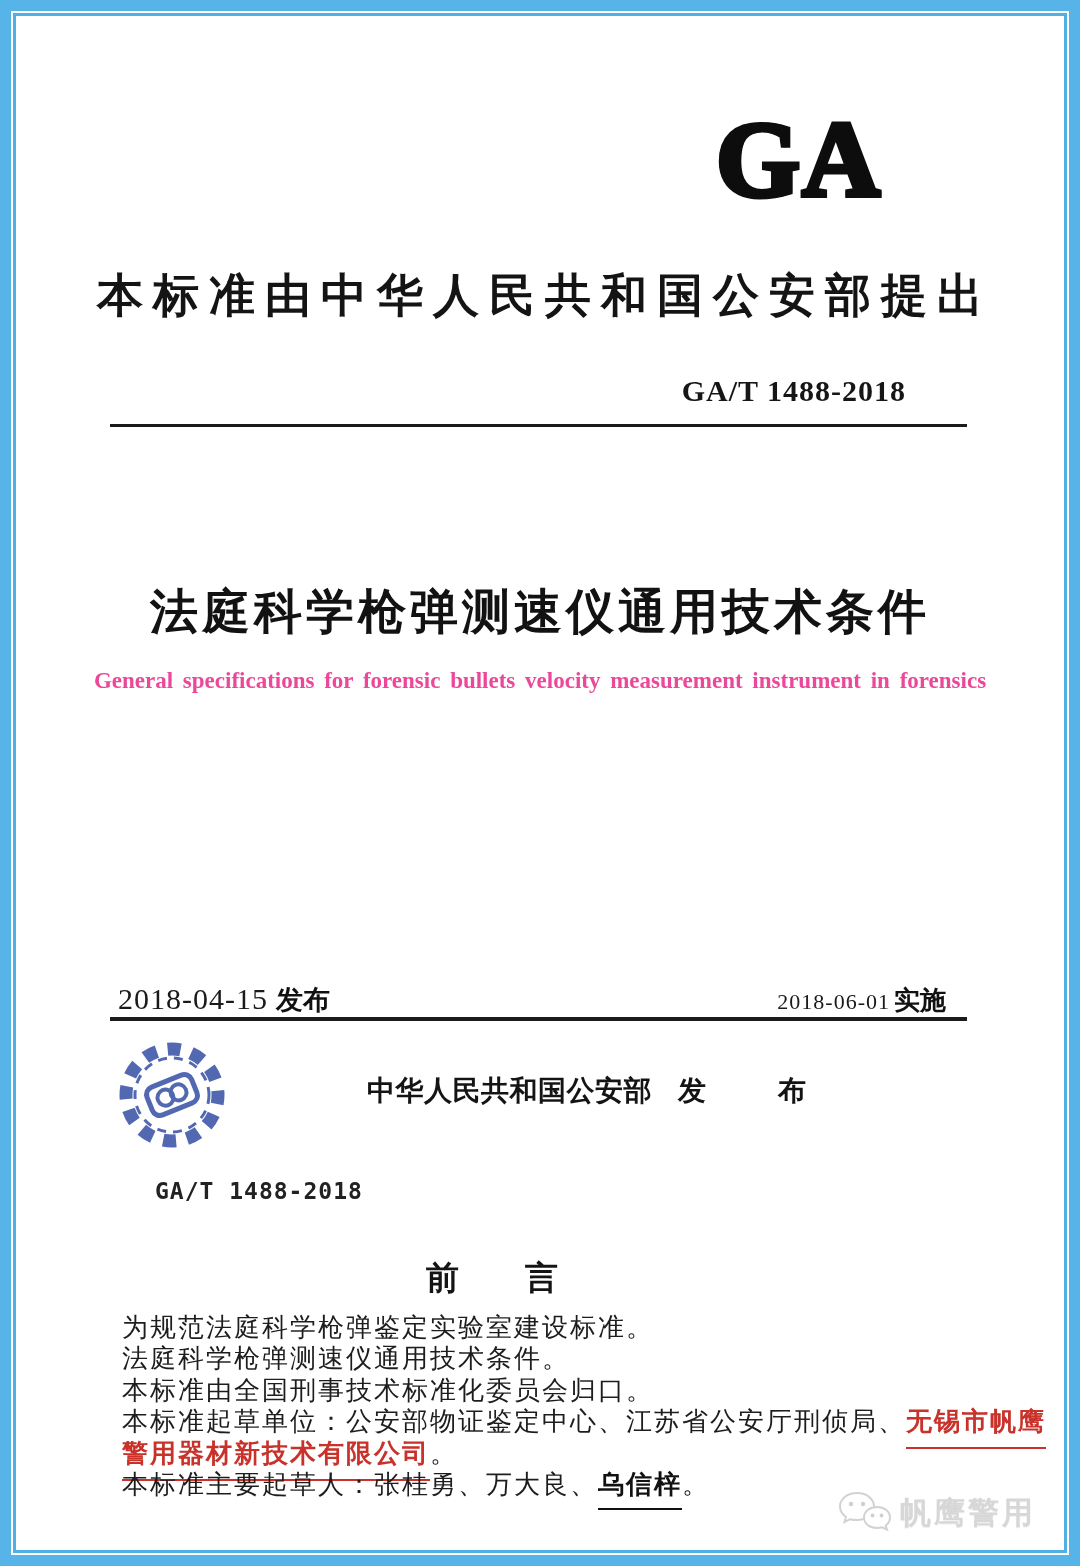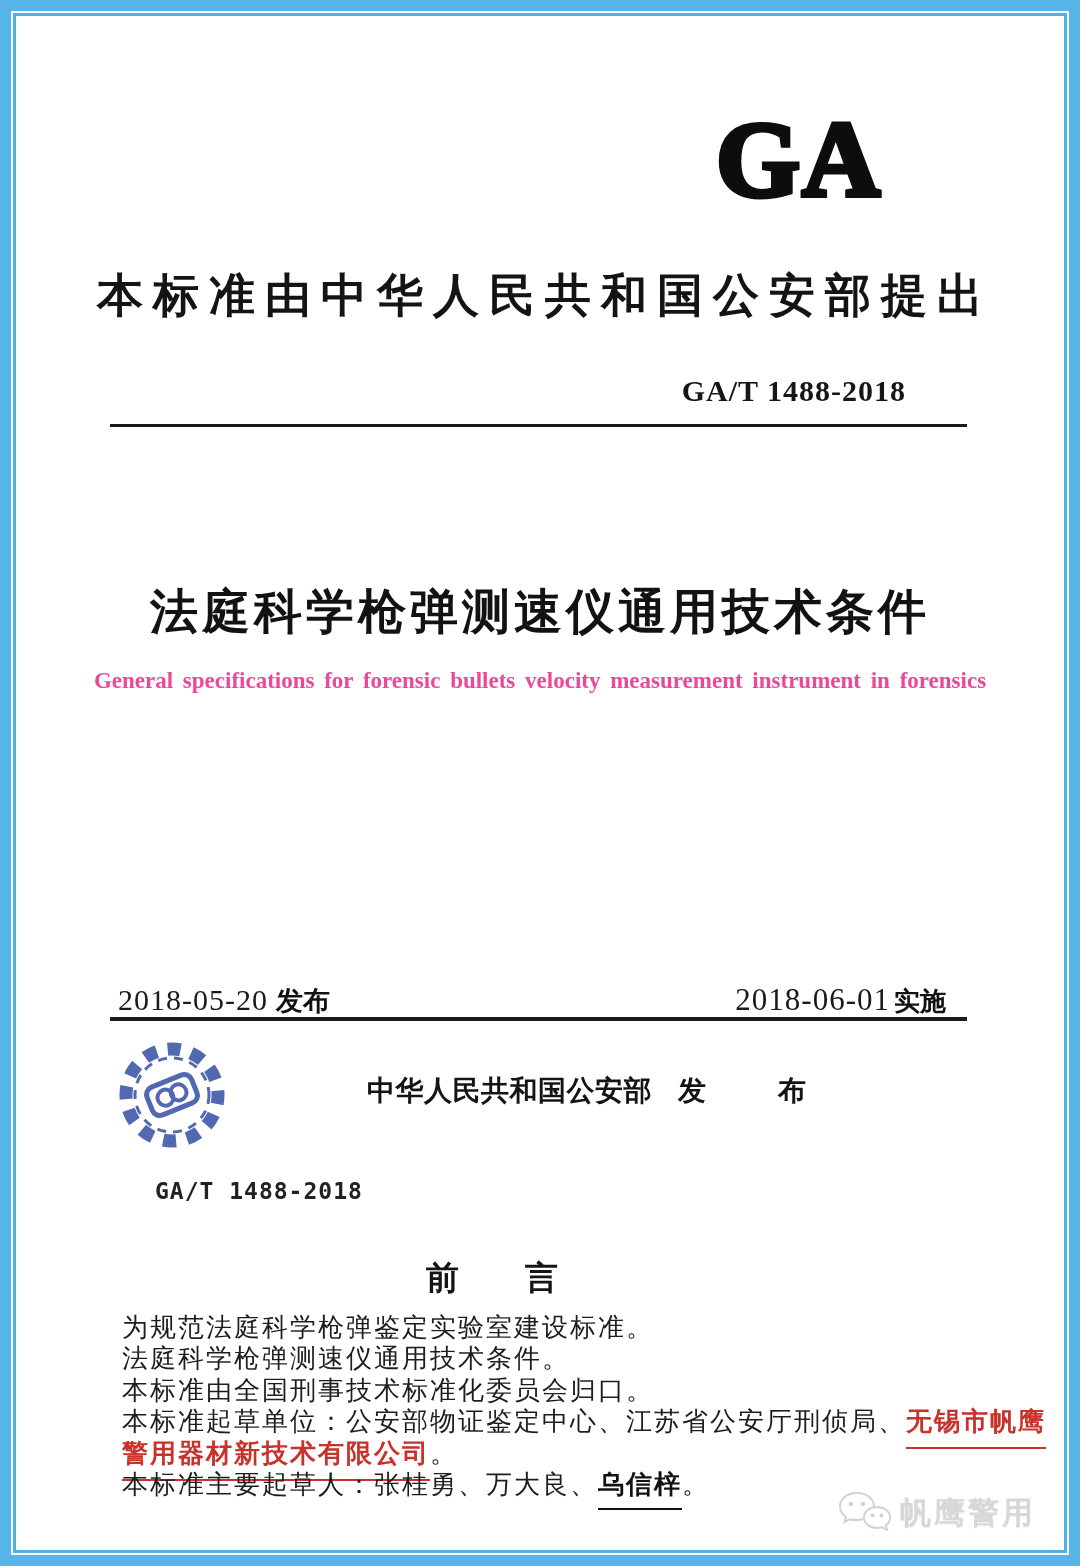--- a/index.html
+++ b/index.html
@@ -54,21 +54,21 @@
     color:#ec4899;letter-spacing:0px;word-spacing:4px;
   }
 
   .dates-row{
     left:102px;top:966px;width:828px;
     display:flex;justify-content:space-between;align-items:baseline;
   }
   .date-group{display:flex;align-items:baseline;}
   .date-num{font-size:30px;color:#1a1a1a;letter-spacing:1px;}
   .date-label{font-family:Liberation Mono, monospace;font-weight:bold;font-size:27px;color:#111;margin-left:8px;}
-  .impl .date-num{font-size:31px;}
+  .impl .date-num{font-size:22px;}
   .impl .date-label{font-size:26px;margin-left:4px;}
 
   .seal{left:99px;top:1022px;width:114px;height:114px;}
 
   .publisher-row{
     left:351px;top:1056px;
     display:flex;align-items:baseline;
     font-family:"Liberation Sans","DejaVu Sans",sans-serif;
     font-weight:bold;color:#141414;
   }
@@ -114,21 +114,21 @@
 
   <div class="abs std-code-top">GA/T 1488-2018</div>
 
   <div class="abs rule rule-1"></div>
 
   <div class="abs title-cn">法庭科学枪弹测速仪通用技术条件</div>
   <div class="abs title-en">General specifications for forensic bullets velocity measurement instrument in forensics</div>
 
   <div class="abs dates-row">
     <div class="date-group issue">
-      <span class="date-num">2018-05-20</span>
+      <span class="date-num">2018-04-15</span>
       <span class="date-label">发布</span>
     </div>
     <div class="date-group impl">
       <span class="date-num">2018-06-01</span>
       <span class="date-label">实施</span>
     </div>
   </div>
 
   <div class="abs rule rule-2"></div>
 

